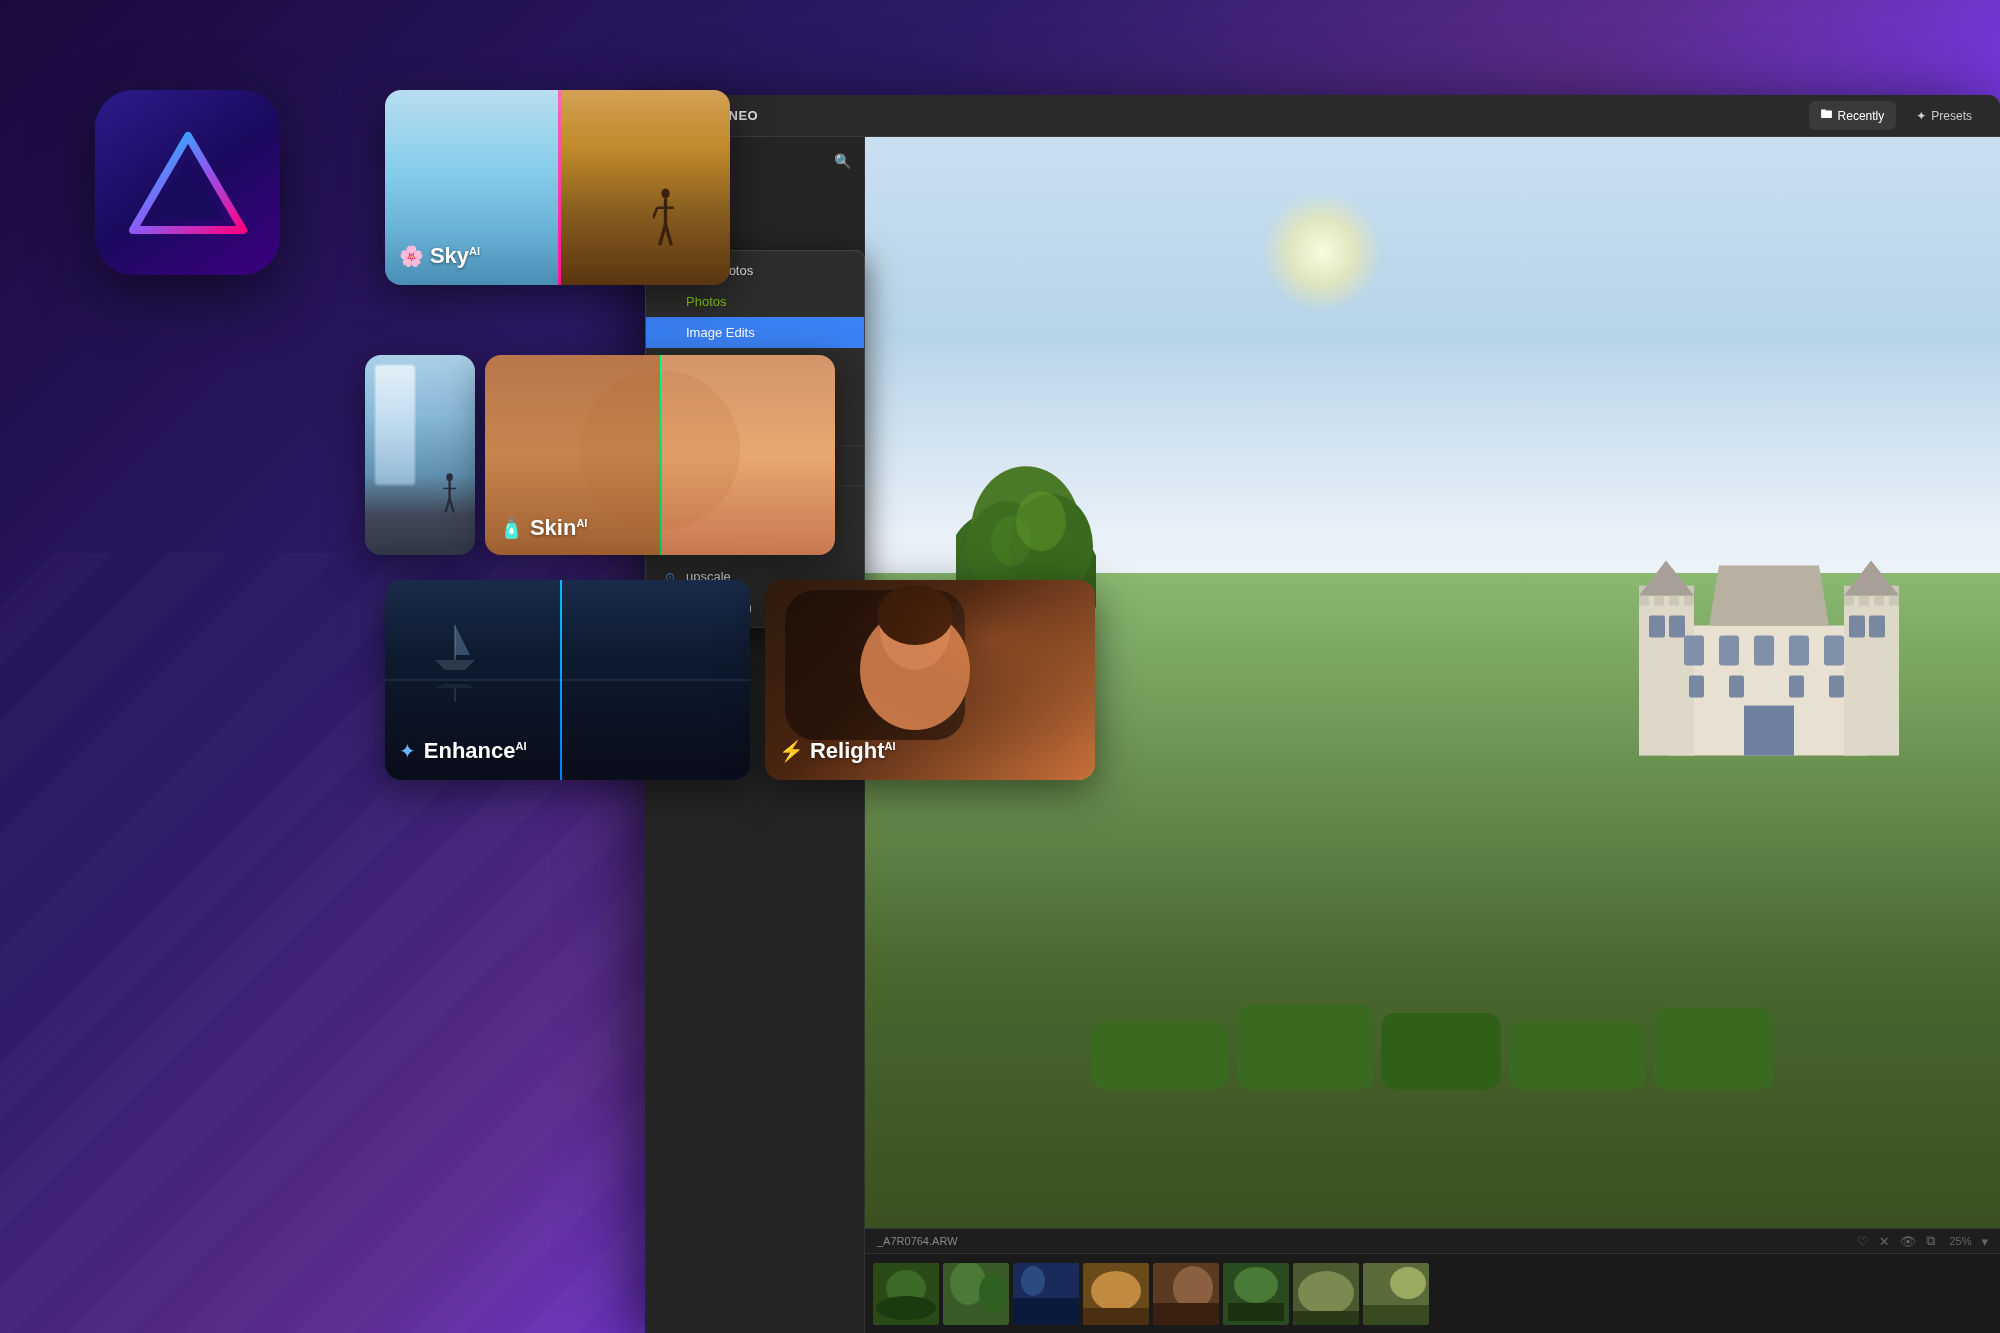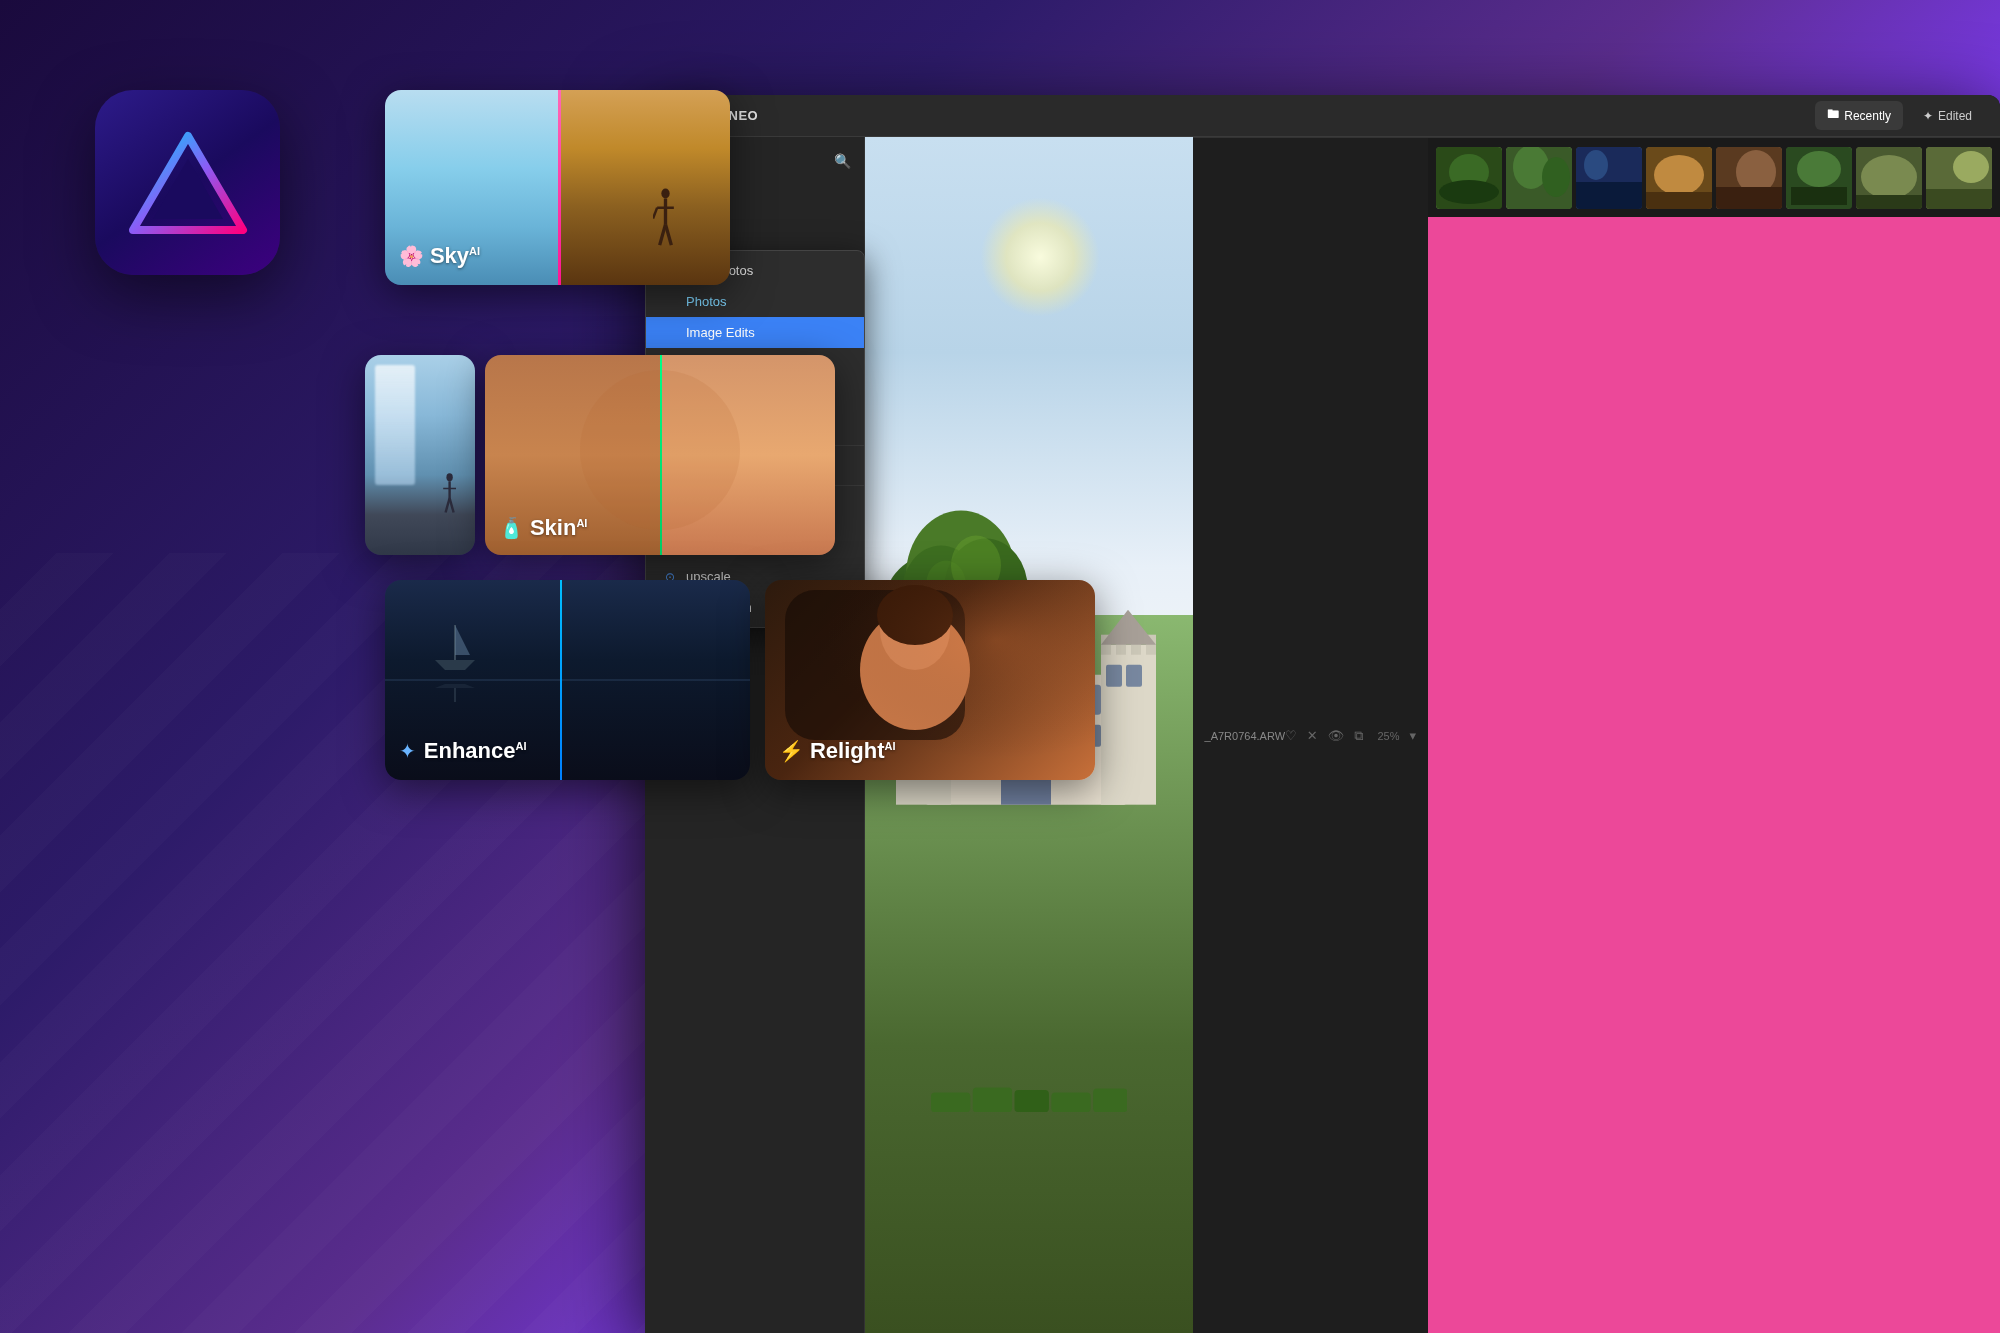--- a/index.html
+++ b/index.html
@@ -398,20 +398,21 @@
       cursor: pointer;
     }
 
     .trash-icon { color: #888; }
     .album-icon { color: #4a8fe8; }
 
     
     .main-photo {
       flex: 1;
       display: flex;
+      flex-direction: column;
       background: #ec4899;
       position: relative;
     }
 
     .photo-view {
       flex: 1;
       position: relative;
       overflow: hidden;
     }
 
@@ -538,21 +539,21 @@
       align-items: center;
       gap: 8px;
     }
 
     .menu-item.active-item {
       background: #3b82f6;
       color: #fff;
     }
 
     .menu-item.muted {
-      color: #7dd3fc;
+      color: #84cc16;
       align-items: center;
     }
 
     .menu-icon {
       font-size: 12px;
       width: 16px;
       text-align: center;
     }
 
     .menu-separator {
@@ -700,21 +701,21 @@
 
   <div class="title-bar">
     <span class="title-bar-title">LUMINAR NEO</span>
     <div class="title-bar-right">
       <div class="tab-btn active">
         <span>🖿</span>
         <span>Recently</span>
       </div>
       <div class="tab-btn">
         <span>✦</span>
-        <span>Edited</span>
+        <span>Presets</span>
       </div>
     </div>
   </div>
 
   <div class="content-area">
 
     <div class="sidebar">
       <div class="sidebar-search">
         <span class="search-icon-btn">🔍</span>
       </div>

